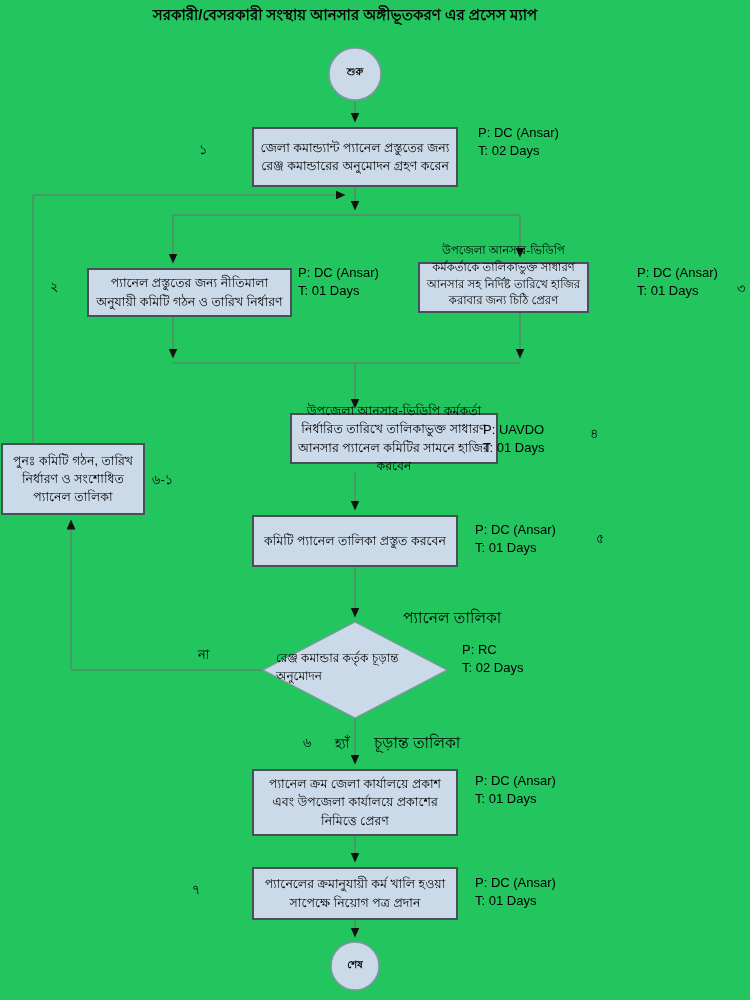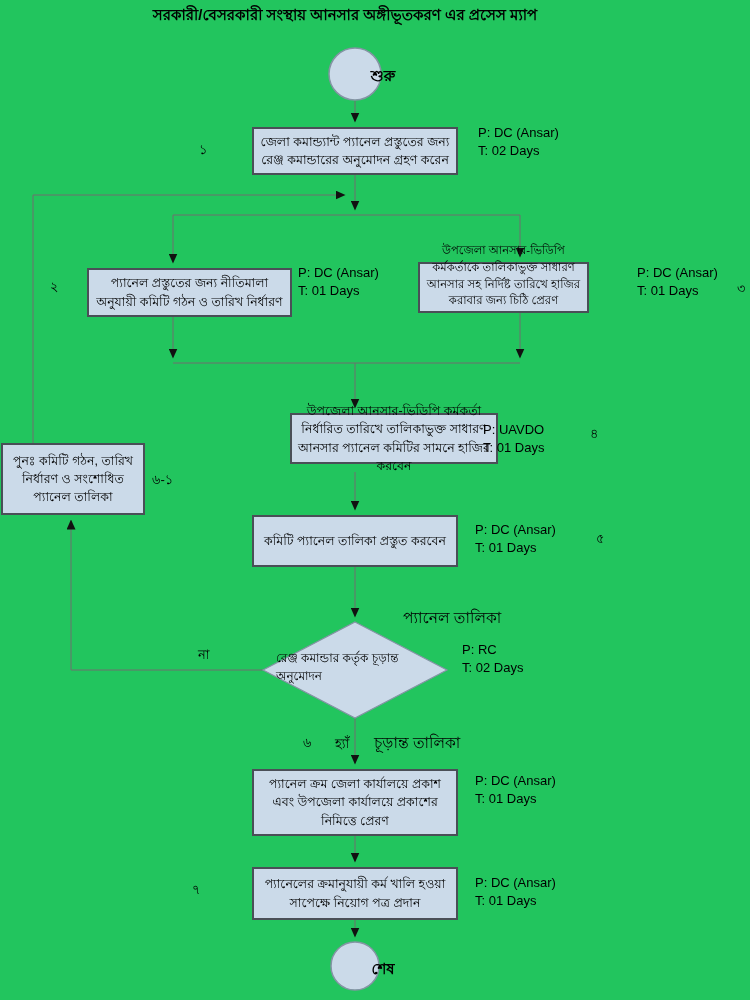--- a/index.html
+++ b/index.html
@@ -12,21 +12,21 @@
   .title{
     position:absolute;left:0;top:3px;width:690px;text-align:center;
     font-size:15px;font-weight:bold;
   }
   .pbox{
     position:absolute;background:#cbdae9;border:2px solid #4a4f57;
     display:flex;align-items:center;justify-content:center;text-align:center;
     font-size:12.5px;line-height:1.45;padding:2px 6px;box-sizing:border-box;
   }
   .nodelabel{
-    position:absolute;text-align:center;font-size:15px;font-weight:bold;padding-left:28px;
+    position:absolute;text-align:center;font-size:10px;font-weight:bold;
   }
   .diamond-text{
     position:absolute;left:276px;top:649px;width:158px;text-align:left;
     font-size:12px;line-height:1.5;
   }
   .annot{
     position:absolute;font-size:13px;line-height:1.35;white-space:nowrap;
   }
   .num{
     position:absolute;font-size:13px;
@@ -70,21 +70,21 @@
     <circle cx="355" cy="74" r="26" fill="#cbdae9" stroke="#8494a4" stroke-width="1.5"></circle>
     <circle cx="355" cy="966" r="24" fill="#cbdae9" stroke="#8494a4" stroke-width="1.5"></circle>
     <polygon points="355,622 447,670 355,718 263,670" fill="#cbdae9" stroke="#8494a4" stroke-width="1.2"></polygon>
   </svg>
 
   <div class="title">সরকারী/বেসরকারী সংস্থায় আনসার অঙ্গীভূতকরণ এর প্রসেস ম্যাপ</div>
 
   <div class="nodelabel" style="left:329px;top:64px;width:52px;">শুরু</div>
   <div class="nodelabel" style="left:329px;top:957px;width:52px;">শেষ</div>
 
-  <div class="pbox" style="left:252px;top:127px;width:206px;height:48px;">
+  <div class="pbox" style="left:252px;top:127px;width:206px;height:60px;">
     <span>জেলা কমান্ড্যান্ট প্যানেল প্রস্তুতের জন্য রেঞ্জ কমান্ডারের অনুমোদন গ্রহণ করেন</span>
   </div>
   <div class="annot" style="left:478px;top:124px;">
     <div>P: DC (Ansar)</div>
     <div>T: 02 Days</div>
   </div>
   <div class="num" style="left:199px;top:140px;">১</div>
 
   <div class="pbox" style="left:87px;top:268px;width:205px;height:49px;">
     <span>প্যানেল প্রস্তুতের জন্য নীতিমালা অনুযায়ী কমিটি গঠন ও তারিখ নির্ধারণ</span>

